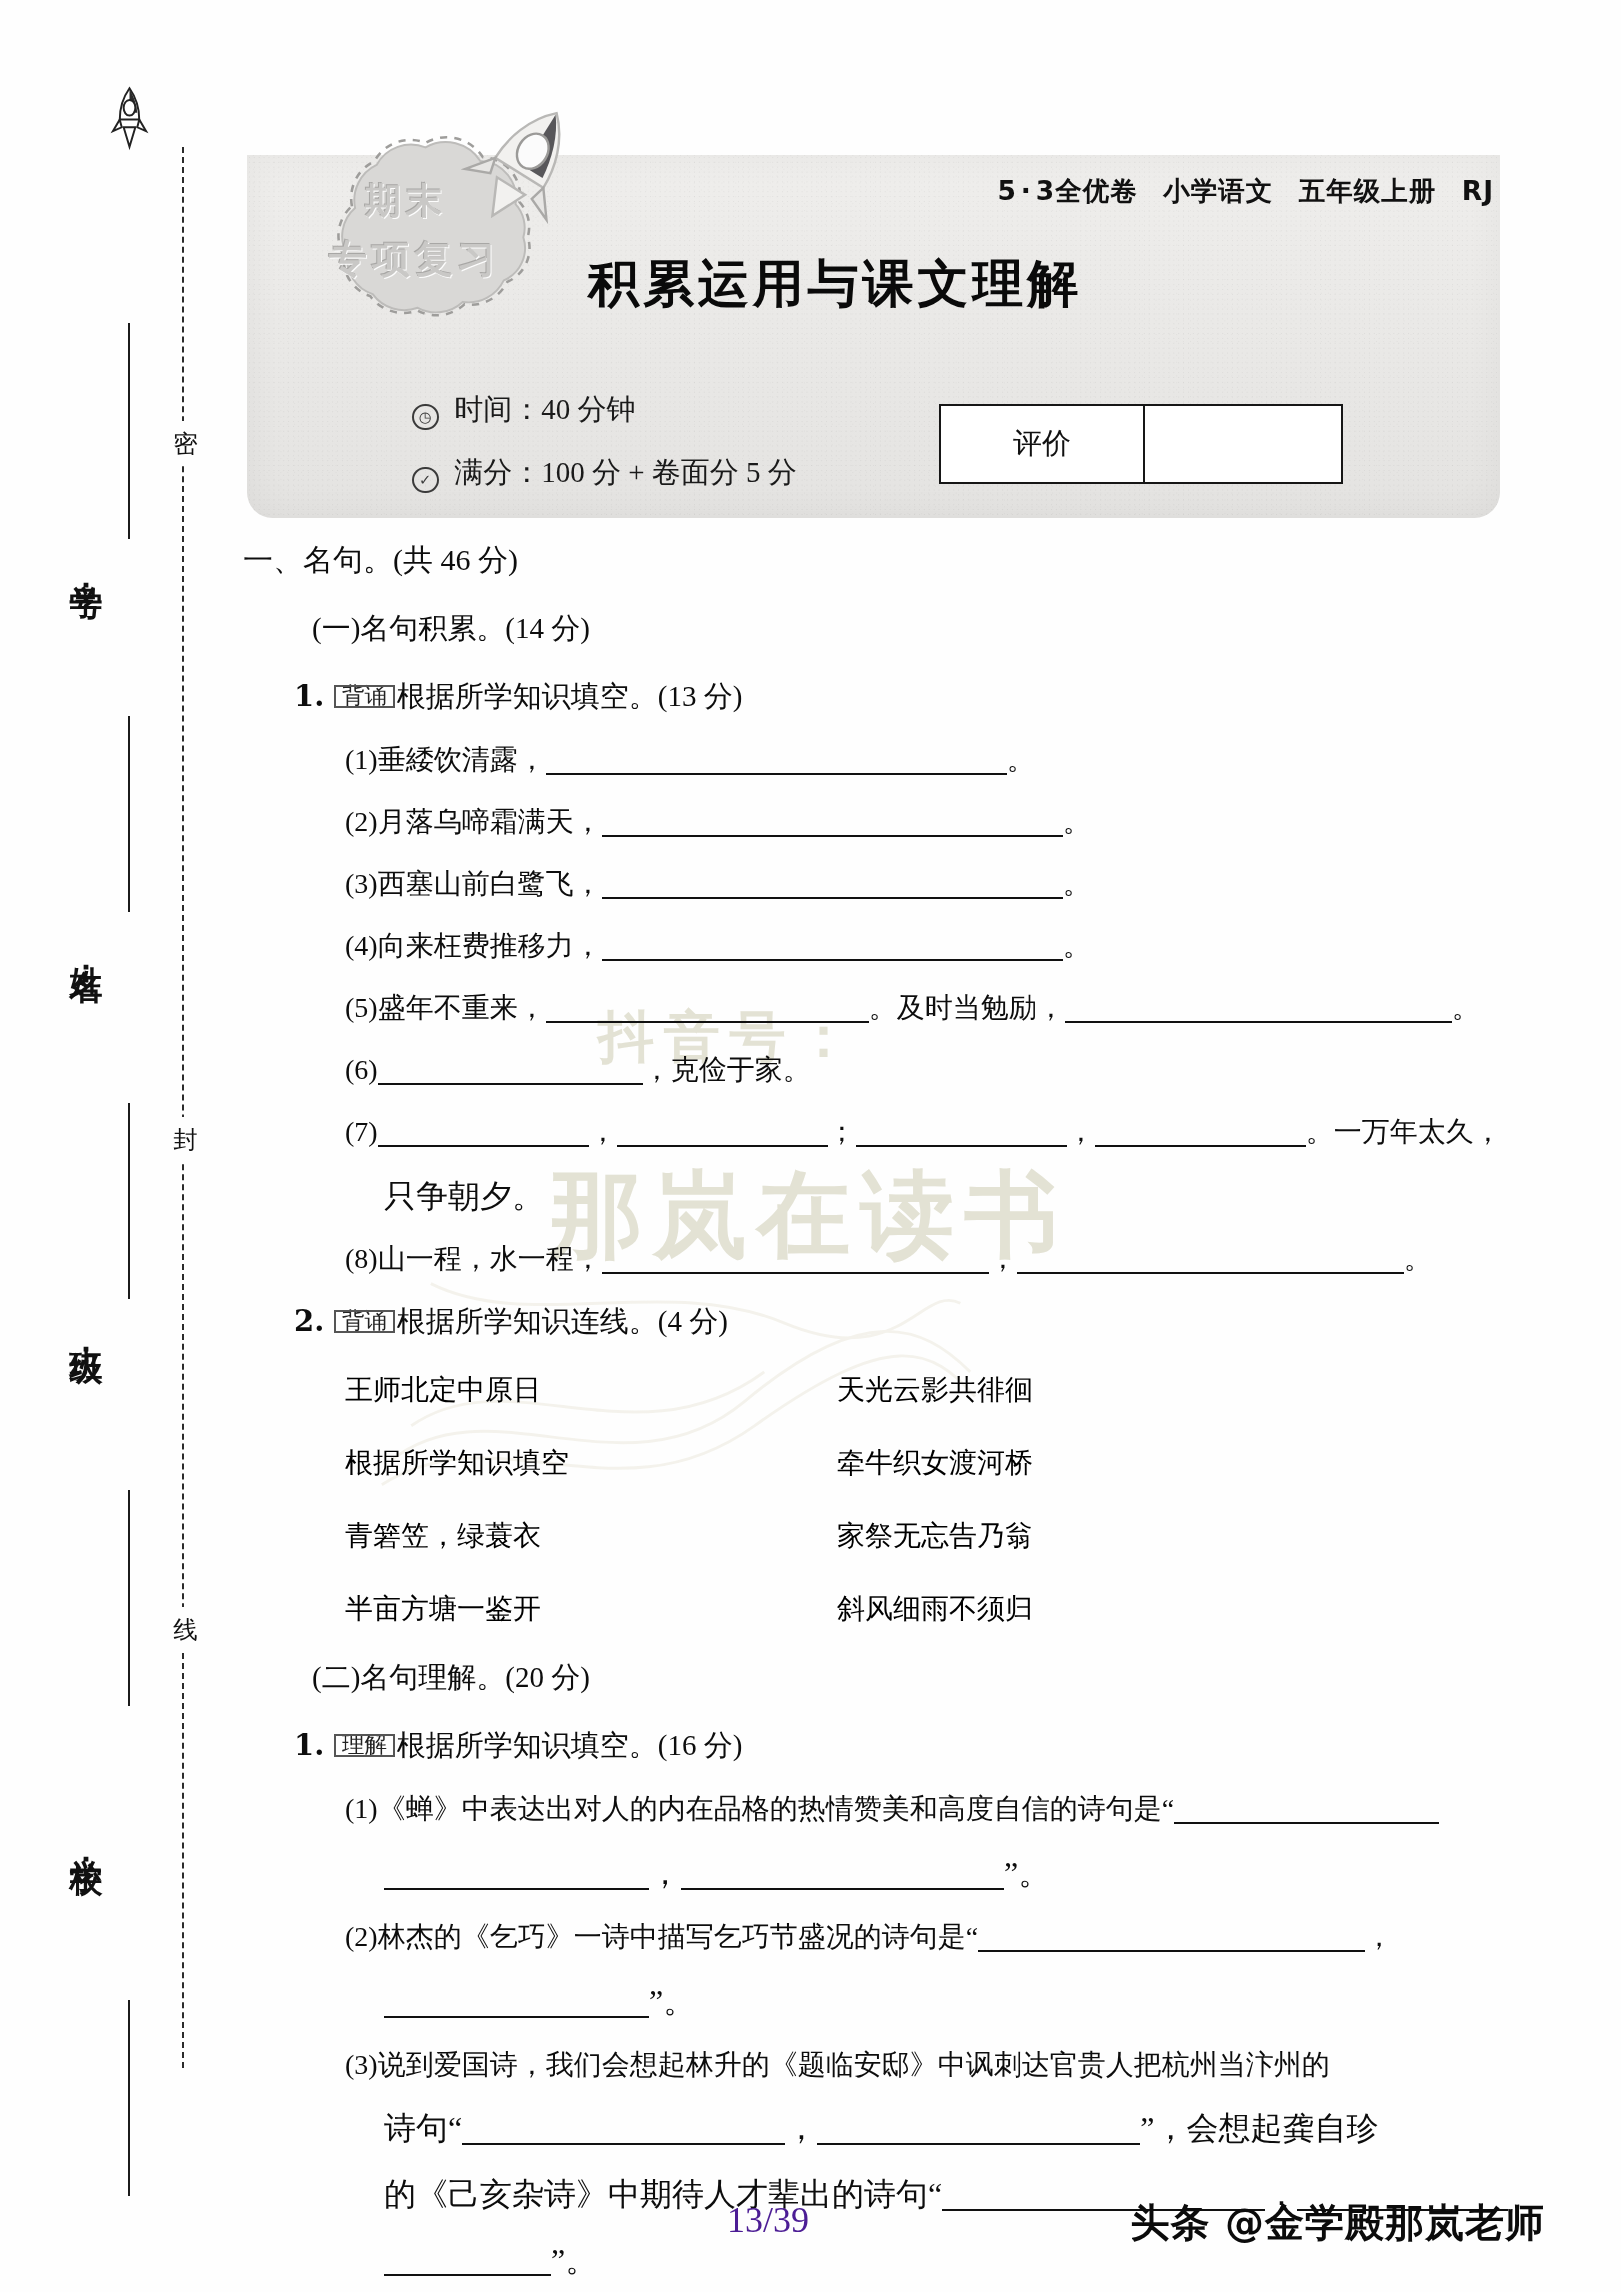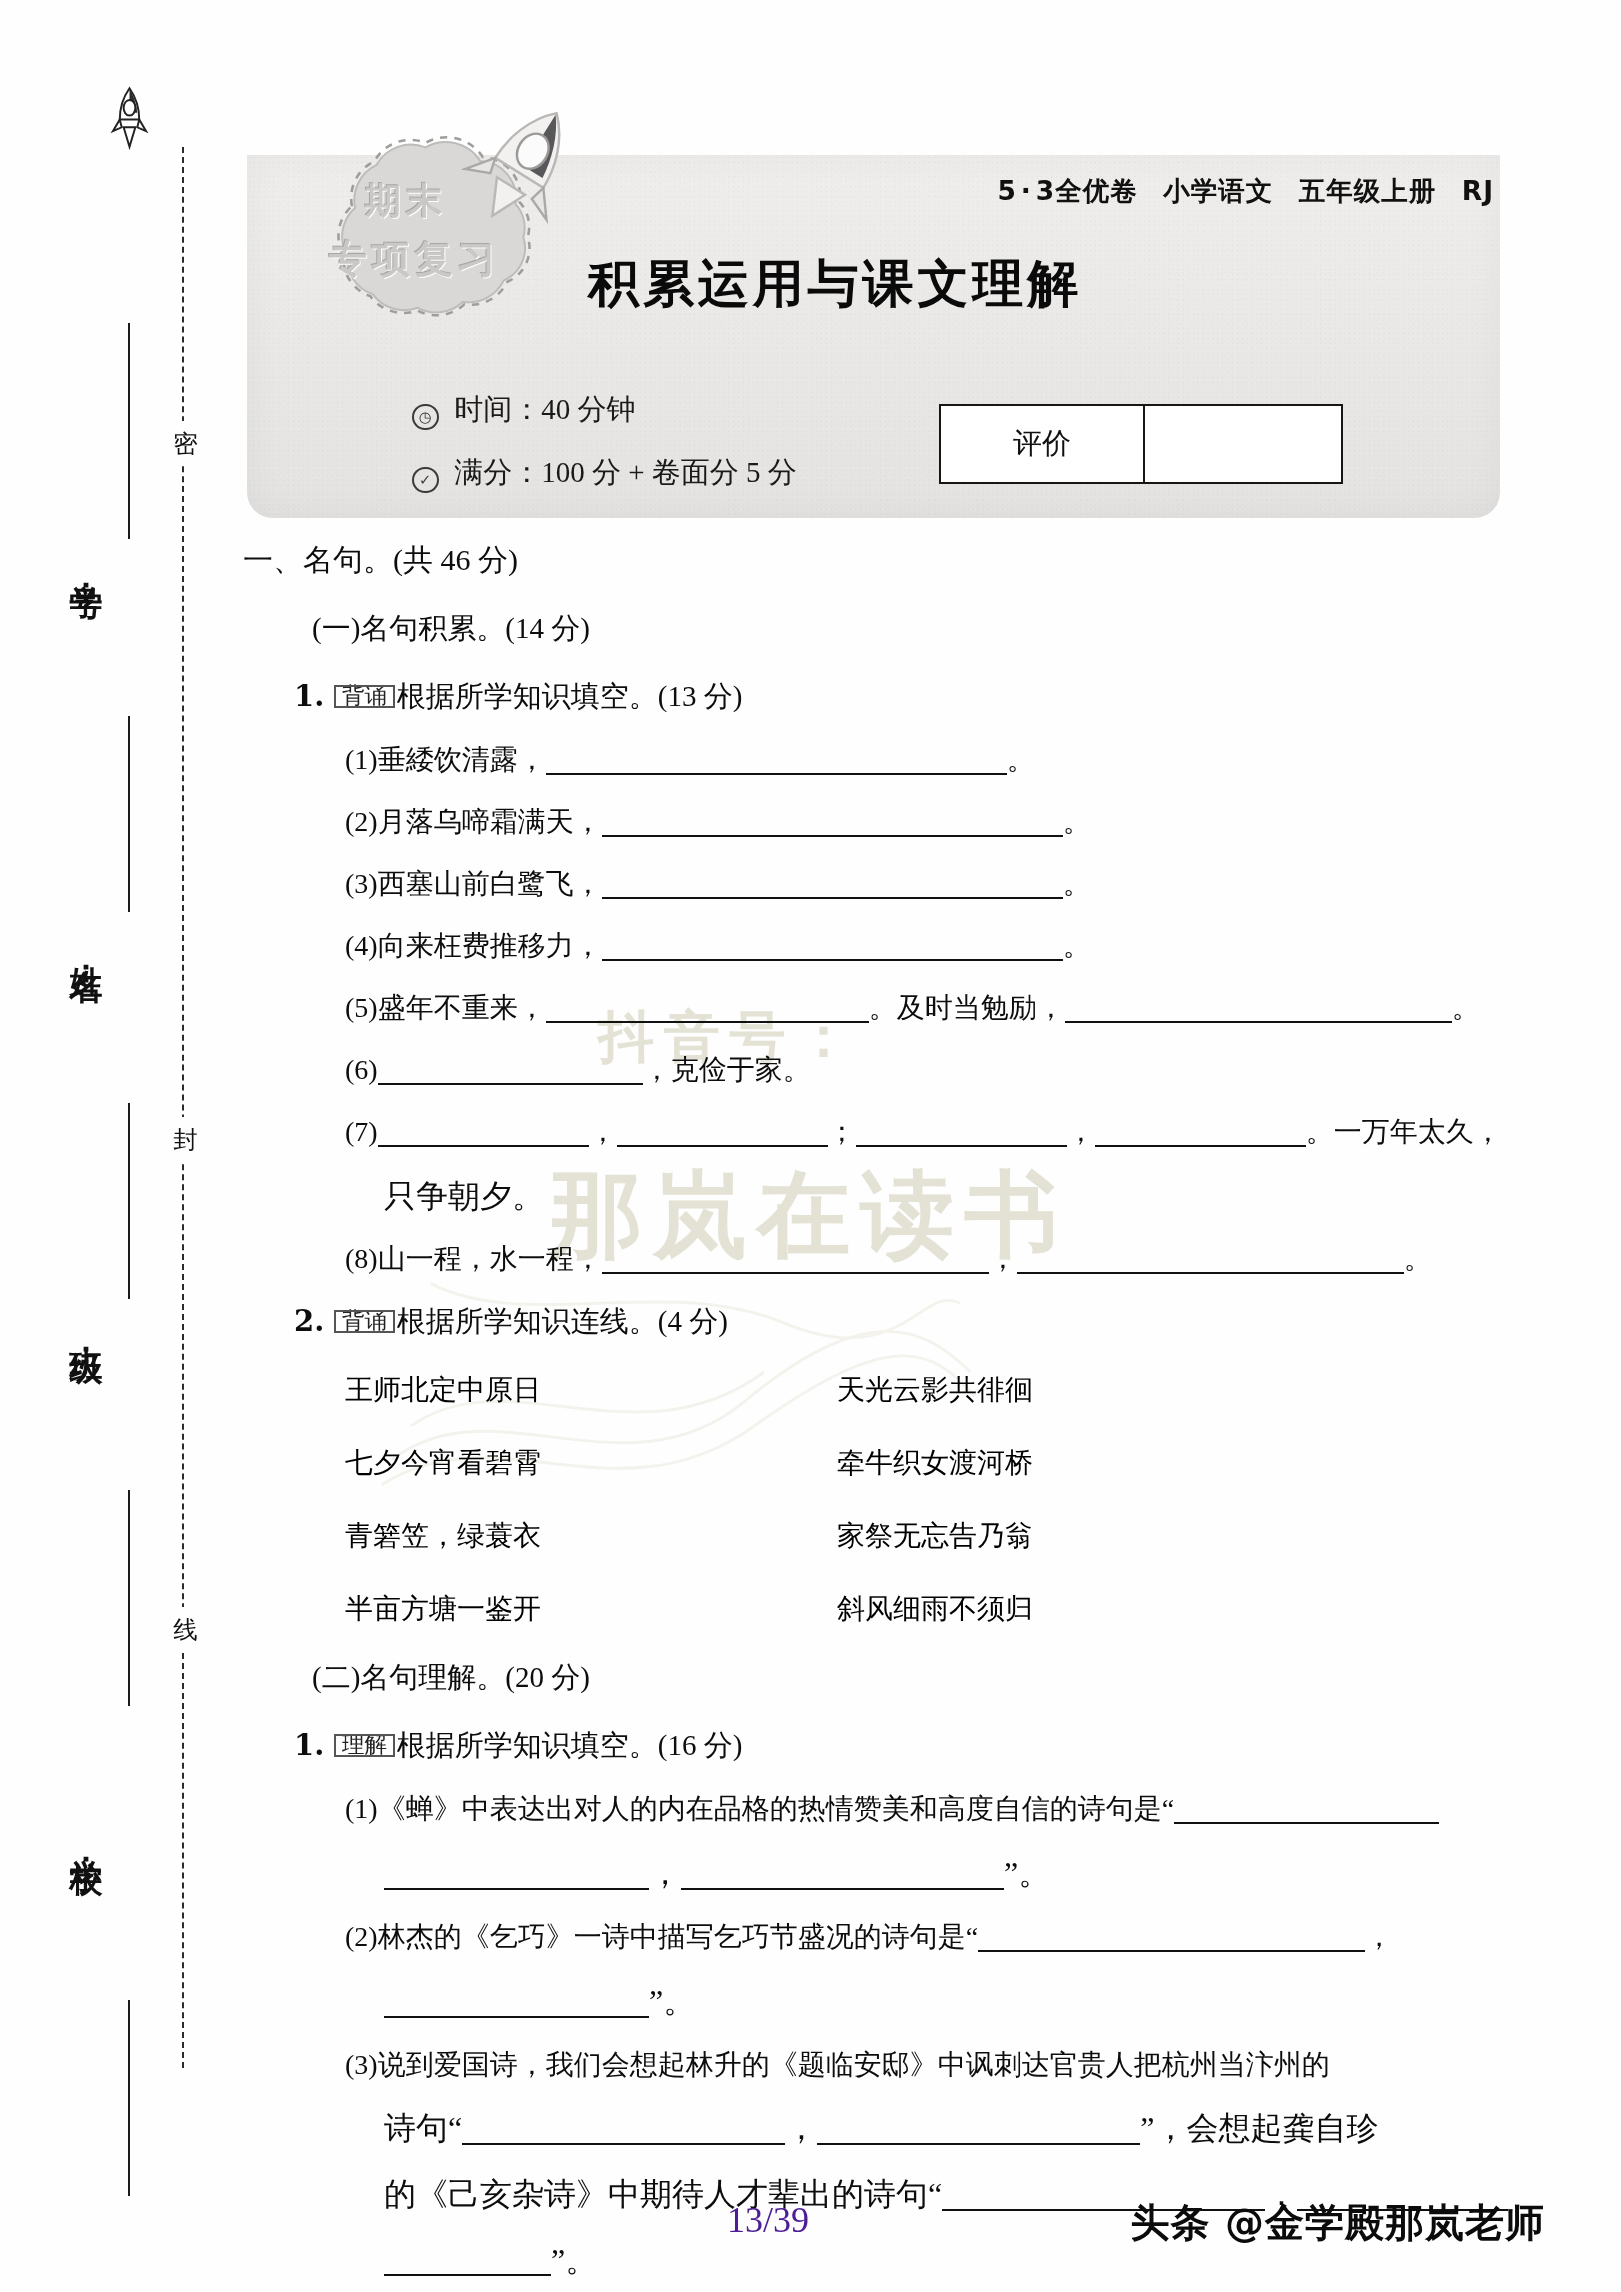--- a/index.html
+++ b/index.html
@@ -334,21 +334,21 @@
     <div class="ln q-h">
       <span class="q-num">2.</span><span class="tag">背诵</span><span>根据所学知识连线。(4 分)</span>
     </div>
 
     <div class="match-wrap">
       <div class="match-row">
         <div class="match-left">王师北定中原日</div>
         <div class="match-right">天光云影共徘徊</div>
       </div>
       <div class="match-row">
-        <div class="match-left">七夕今宵看碧霄</div>
+        <div class="match-left">根据所学知识填空</div>
         <div class="match-right">牵牛织女渡河桥</div>
       </div>
       <div class="match-row">
         <div class="match-left">青箬笠，绿蓑衣</div>
         <div class="match-right">家祭无忘告乃翁</div>
       </div>
       <div class="match-row">
         <div class="match-left">半亩方塘一鉴开</div>
         <div class="match-right">斜风细雨不须归</div>
       </div>

